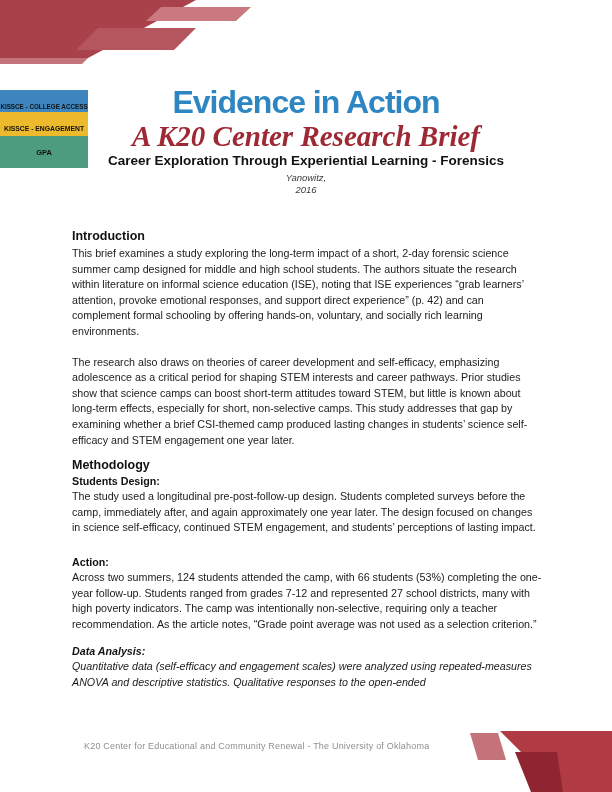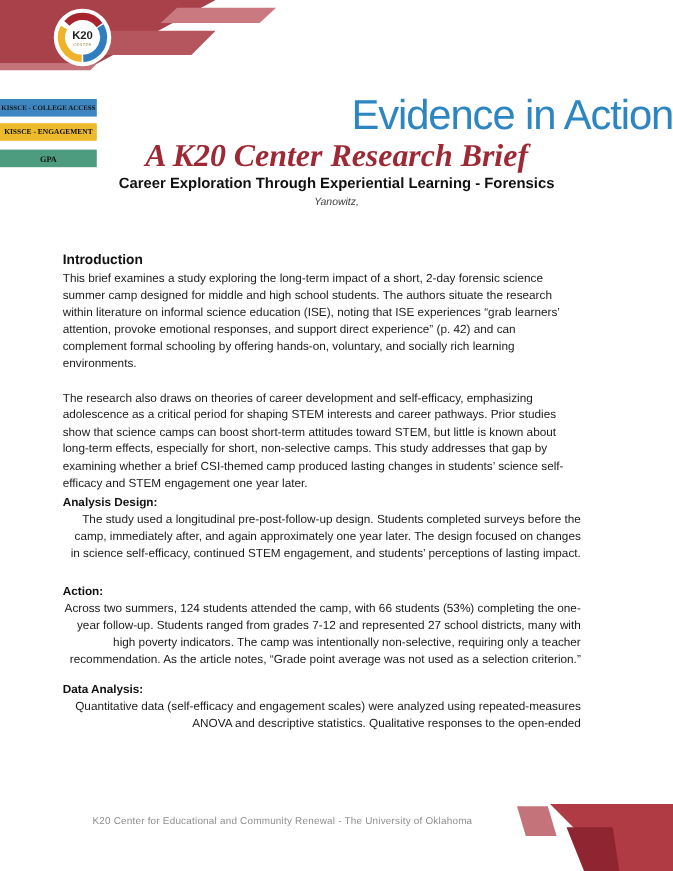--- a/index.html
+++ b/index.html
@@ -17,92 +17,84 @@
   .header-ribbon{position:absolute;left:0;top:0;width:260px;height:64px;}
   .rb-main{fill:var(--ribbon-dark);} .rb-med{fill:#b5565e;} .rb-light{fill:var(--ribbon-light);}
   .rb-strip{fill:var(--ribbon-light2);}
   
   .logo{position:absolute;left:47px;top:6px;width:56px;height:56px;}
   .arc-red{stroke:var(--logo-red);} .arc-yellow{stroke:var(--logo-yellow);} .arc-blue{stroke:var(--logo-blue);}
   .arc{fill:none;stroke-width:7;}
   .logo-k20{font-family:"Liberation Sans",sans-serif;font-weight:bold;font-size:11px;fill:#1c1c1c;}
   .logo-center{font-family:"Liberation Sans",sans-serif;font-size:3.8px;fill:#a08850;letter-spacing:.4px;}
   
-  .tag{position:absolute;left:0;width:88px;height:16px;display:flex;align-items:center;
-       justify-content:center;font-weight:bold;color:#111;font-family:Liberation Serif, serif;}
+  .tag{position:absolute;left:0;width:88px;height:32px;display:flex;align-items:center;
+       justify-content:center;font-weight:bold;color:#111;}
   .tag-blue{top:90px;background:var(--tag-blue);font-size:6.3px;}
   .tag-yellow{top:112px;background:var(--tag-yellow);font-size:6.8px;}
   .tag-green{top:136px;background:var(--tag-green);font-size:7.5px;}
   
   .masthead{position:absolute;left:0;right:0;top:86px;text-align:center;}
-  .title{font-size:38px;font-weight:normal;letter-spacing:-1px;line-height:1;color:var(--title-blue);text-align:right;}
+  .title{font-size:32px;font-weight:bold;letter-spacing:-1px;line-height:1;color:var(--title-blue);}
   .subtitle{font-family:Liberation Serif, serif;font-style:italic;font-weight:bold;font-size:29px;
             line-height:1.1;color:var(--script-red);margin-top:3px;}
   .article-title{font-size:13.5px;font-weight:bold;color:#111;margin-top:0;}
   .citation{font-size:9.5px;font-style:italic;color:#3c3c3c;margin-top:4px;line-height:1.2;}
   .citation.year{margin-top:1px;}
   
-  .content{position:absolute;left:57px;top:229px;width:471px;color:var(--text-dark);}
+  .content{position:absolute;left:72px;top:229px;width:471px;color:var(--text-dark);}
   .content h3{font-size:12.5px;font-weight:bold;margin:0;color:#111;}
   .content h3.meth{margin-top:10px;}
   .content p{font-size:10.7px;line-height:15.6px;margin:3px 0 0 0;}
   .content p.spaced{margin-top:15px;}
   .sublabel{font-size:10.7px;font-weight:bold;margin:0;color:#111;}
   .sub{margin-top:3px;}
   .sub.mt-lg{margin-top:20px;}
-  .sub.mt-md{margin-top:13px;}
-  .sub p{margin-top:2px;text-align:right;}
+  .sub.mt-md{margin-top:13px;font-style:italic;}
+  .sub p{margin-top:2px;}
   
   .footer{position:absolute;left:72px;top:741px;font-size:9px;color:var(--footer-gray);letter-spacing:.2px;padding-left:12px;}
   
   .corner-ribbon{position:absolute;right:0;bottom:0;width:145px;height:62px;}
   .cr-med{fill:var(--ribbon-medium);} .cr-dark{fill:var(--ribbon-darker);} .cr-light{fill:#c4737a;}
 </style>
 </head>
 <body>
 
 <div class="page">
 
   <svg class="header-ribbon" viewBox="0 0 260 64" preserveAspectRatio="none">
     <polygon class="rb-main" points="0,0 196,0 88,58 0,58"></polygon>
     <polygon class="rb-strip" points="0,58 88,58 82,64 0,64"></polygon>
     <polygon class="rb-light" points="161,7 251,7 236,21 146,21"></polygon>
     <polygon class="rb-med" points="98,28 196,28 174,50 76,50"></polygon>
   </svg>
 
-  <div class="logo">
-    <svg viewBox="0 0 60 60" width="56" height="56">
-      <circle cx="30" cy="30" r="28" fill="#ffffff"></circle>
-      <path class="arc arc-red" d="M14.8,16.3 A20.5,20.5 0 0 1 46.6,18.0"></path>
-      <path class="arc arc-yellow" d="M11.9,20.4 A20.5,20.5 0 0 0 29.3,50.5"></path>
-      <path class="arc arc-blue" d="M30.7,50.5 A20.5,20.5 0 0 0 47.4,19.1"></path>
-      <text class="logo-k20" x="30" y="31.5" text-anchor="middle">K20</text>
-      <text class="logo-center" x="30" y="38" text-anchor="middle">CENTER</text>
-    </svg>
-  </div>
 
   <div class="tag tag-blue">KISSCE - COLLEGE ACCESS</div>
   <div class="tag tag-yellow">KISSCE - ENGAGEMENT</div>
   <div class="tag tag-green">GPA</div>
 
   <div class="masthead">
     <div class="title">Evidence in Action</div>
     <div class="subtitle">A K20 Center Research Brief</div>
     <div class="article-title">Career Exploration Through Experiential Learning - Forensics</div>
     <div class="citation">Yanowitz,</div>
+    <div class="citation year">2016</div>
   </div>
 
   <div class="content">
     <h3>Introduction</h3>
     <p>This brief examines a study exploring the long-term impact of a short, 2-day forensic science summer camp designed for middle and high school students. The authors situate the research within literature on informal science education (ISE), noting that ISE experiences “grab learners’ attention, provoke emotional responses, and support direct experience” (p. 42) and can complement formal schooling by offering hands-on, voluntary, and socially rich learning environments.</p>
     <p class="spaced">The research also draws on theories of career development and self-efficacy, emphasizing adolescence as a critical period for shaping STEM interests and career pathways. Prior studies show that science camps can boost short-term attitudes toward STEM, but little is known about long-term effects, especially for short, non-selective camps. This study addresses that gap by examining whether a brief CSI-themed camp produced lasting changes in students’ science self-efficacy and STEM engagement one year later.</p>
 
+    <h3 class="meth">Methodology</h3>
 
     <div class="sub">
-      <div class="sublabel">Analysis Design:</div>
+      <div class="sublabel">Students Design:</div>
       <p>The study used a longitudinal pre-post-follow-up design. Students completed surveys before the camp, immediately after, and again approximately one year later. The design focused on changes in science self-efficacy, continued STEM engagement, and students’ perceptions of lasting impact.</p>
     </div>
 
     <div class="sub mt-lg">
       <div class="sublabel">Action:</div>
       <p>Across two summers, 124 students attended the camp, with 66 students (53%) completing the one-year follow-up. Students ranged from grades 7-12 and represented 27 school districts, many with high poverty indicators. The camp was intentionally non-selective, requiring only a teacher recommendation. As the article notes, “Grade point average was not used as a selection criterion.”</p>
     </div>
 
     <div class="sub mt-md">
       <div class="sublabel">Data Analysis:</div>

